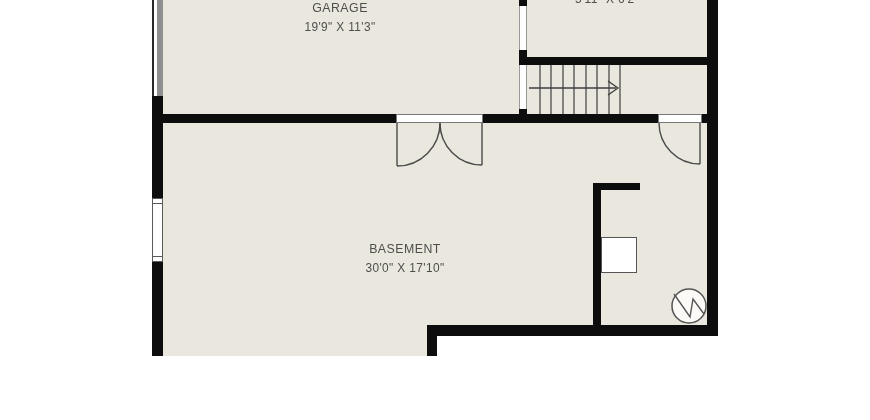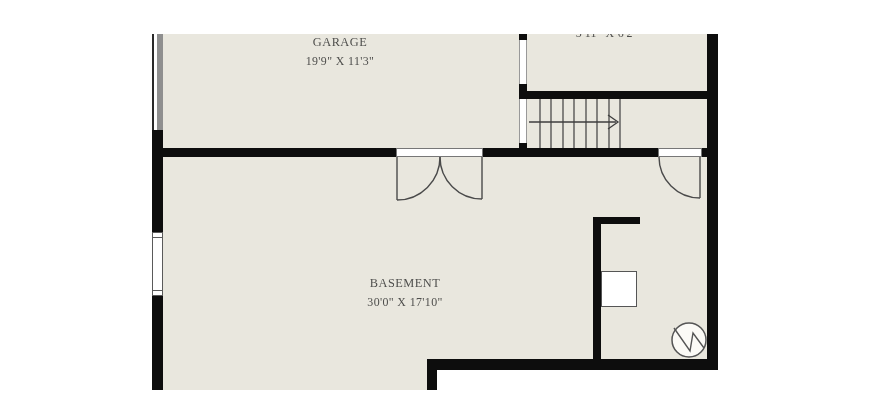--- a/index.html
+++ b/index.html
@@ -1,21 +1,21 @@
 <!DOCTYPE html>
 <html style="--floor: #e9e7de; --wall: #0d0d0d; --outside: #ffffff; --thin-line: #4a4a4a; --garage-door: #8f8f8f; --text: #4e4e4c;"><head>
 <meta charset="utf-8">
 <style>
   :root{
     --floor:#e9e7de; --wall:#0d0d0d; --outside:#ffffff;
     --thin-line:#4a4a4a; --garage-door:#8f8f8f; --text:#4e4e4c;
   }
   html,body{margin:0;padding:0;background:var(--outside);}
   .plan{position:relative;width:870px;height:356px;overflow:hidden;background:var(--outside);
-        font-family:Liberation Serif, serif;margin-top:34px;}
+        font-family:Liberation Sans, sans-serif;}
   .abs{position:absolute;}
   .floor{background:var(--floor);}
   .wall{background:var(--wall);}
   .threshold{background:#ffffff;border:1px solid #777;box-sizing:border-box;}
   .threshold-v{background:#ffffff;border-left:1px solid #999;border-right:1px solid #999;box-sizing:border-box;}
   .window{background:#ffffff;border:1px solid #5a5a5a;box-sizing:border-box;}
   .window .tick{position:absolute;left:0;right:0;height:1px;background:#5a5a5a;}
   .garage-door{background:#ffffff;border-left:2px solid #2a2a2a;box-sizing:border-box;}
   .garage-door .panel{position:absolute;top:0;bottom:0;right:0;width:6px;background:var(--garage-door);}
   .appliance{background:#ffffff;border:1.5px solid #555;box-sizing:border-box;}

